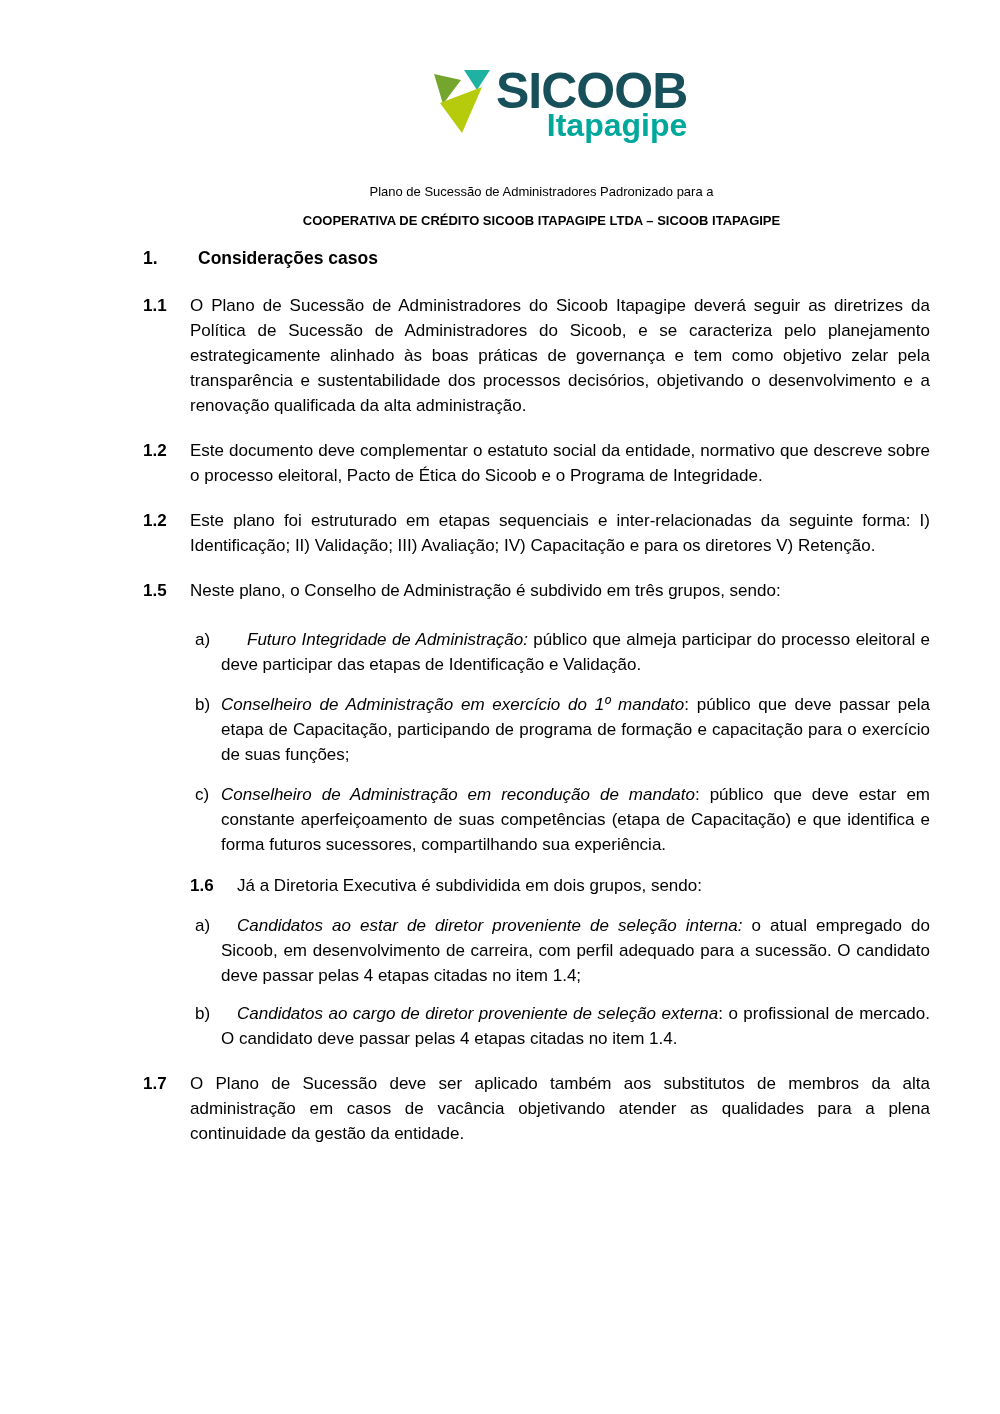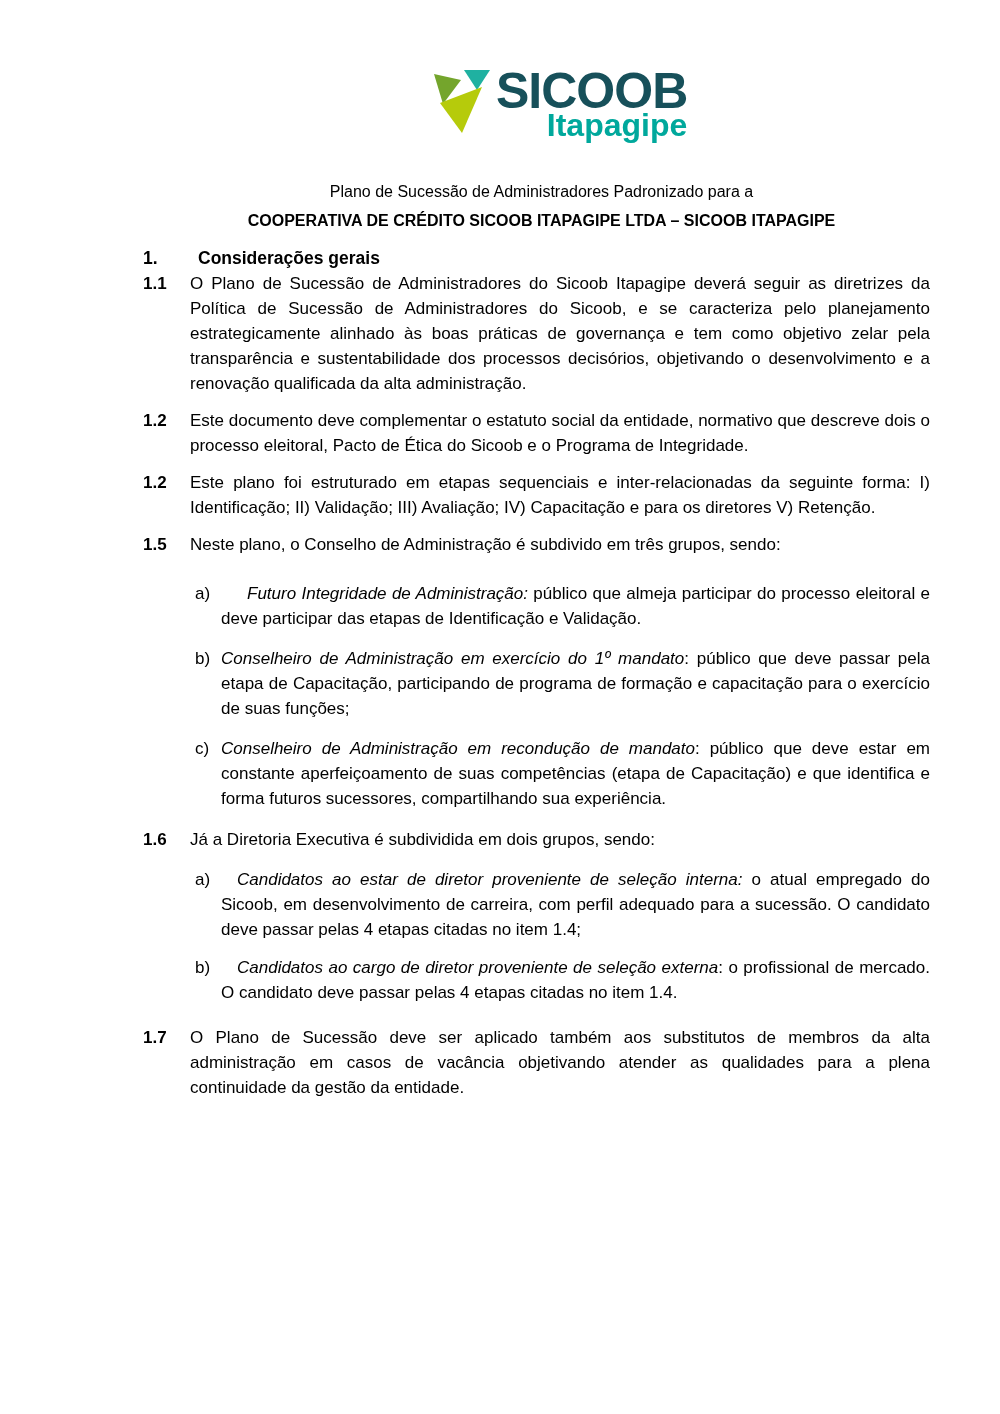--- a/index.html
+++ b/index.html
@@ -18,42 +18,42 @@
   .logo-brand{
     font-size:50px;font-weight:bold;letter-spacing:-1px;
     line-height:46px;color:#17505a;
   }
   .logo-unit{
     font-size:32px;font-weight:bold;color:#00a89c;
     text-align:right;line-height:24px;margin-top:-1px;
   }
   
   .content{position:absolute;left:143px;top:177px;width:787px;}
-  .title{font-size:16px;line-height:29px;text-align:center;padding-left:10px;}
+  .title{font-size:13px;line-height:29px;text-align:center;padding-left:10px;}
   .title-bold{font-weight:bold;}
   .heading{
     display:grid;grid-template-columns:55px 1fr;
     font-size:17.5px;line-height:25px;font-weight:bold;margin-top:11px;
   }
   .para{
     display:grid;grid-template-columns:47px 1fr;
     font-size:17px;line-height:25px;
   }
   .para .body,.sub .body{text-align:justify;}
   .num{font-weight:bold;}
   .sub{
     margin-left:52px;
     display:grid;grid-template-columns:26px 1fr;
     font-size:17px;line-height:25px;
   }
   .it{font-style:italic;}
   .ind26 .body{text-indent:26px;}
   .ind16 .body{text-indent:16px;}
-  .mt22{} .mt12{margin-top:12px;} .mt24{margin-top:24px;}
-  .mt15{margin-top:15px;} .mt16{margin-top:16px;} .mt13{margin-top:13px;}
+  .mt22{margin-top:22px;} .mt12{margin-top:20px;} .mt24{margin-top:24px;}
+  .mt15{margin-top:15px;} .mt16{margin-top:16px;margin-left:47px;} .mt13{margin-top:13px;}
   .mt20{margin-top:20px;}
   
   .footer{
     position:absolute;top:1342px;right:52px;
     font-size:11px;line-height:20px;white-space:pre;
   }
   .footer b{font-weight:bold;}
 </style>
 </head>
 <body>
@@ -74,31 +74,31 @@
 
   <div class="content">
 
     <div class="title">
       <div>Plano de Sucessão de Administradores Padronizado para a</div>
       <div class="title-bold">COOPERATIVA DE CRÉDITO SICOOB ITAPAGIPE LTDA – SICOOB ITAPAGIPE</div>
     </div>
 
     <div class="heading">
       <span>1.</span>
-      <span>Considerações gerais</span>
+      <span>Considerações casos</span>
     </div>
 
     <div class="para mt22">
       <span class="num">1.1</span>
       <span class="body">O Plano de Sucessão de Administradores do Sicoob Itapagipe deverá seguir as diretrizes da Política de Sucessão de Administradores do Sicoob, e se caracteriza pelo planejamento estrategicamente alinhado às boas práticas de governança e tem como objetivo zelar pela transparência e sustentabilidade dos processos decisórios, objetivando o desenvolvimento e a renovação qualificada da alta administração.</span>
     </div>
 
     <div class="para mt12">
       <span class="num">1.2</span>
-      <span class="body">Este documento deve complementar o estatuto social da entidade, normativo que descreve dois o processo eleitoral, Pacto de Ética do Sicoob e o Programa de Integridade.</span>
+      <span class="body">Este documento deve complementar o estatuto social da entidade, normativo que descreve sobre o processo eleitoral, Pacto de Ética do Sicoob e o Programa de Integridade.</span>
     </div>
 
 
     <div class="para mt12">
       <span class="num">1.2</span>
       <span class="body">Este plano foi estruturado em etapas sequenciais e inter-relacionadas da seguinte forma: I) Identificação; II) Validação; III) Avaliação; IV) Capacitação e para os diretores V) Retenção.</span>
     </div>
 
     <div class="para mt12">
       <span class="num">1.5</span>

